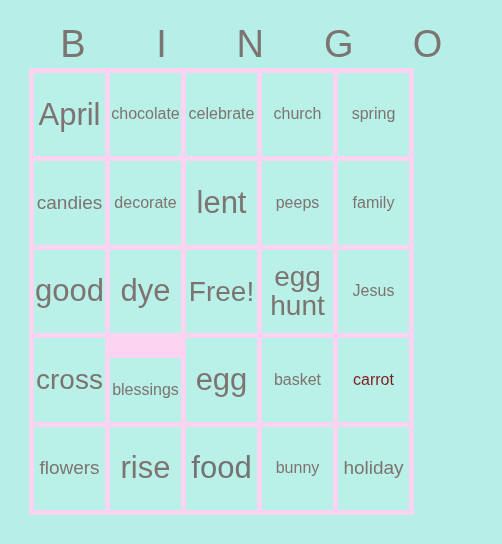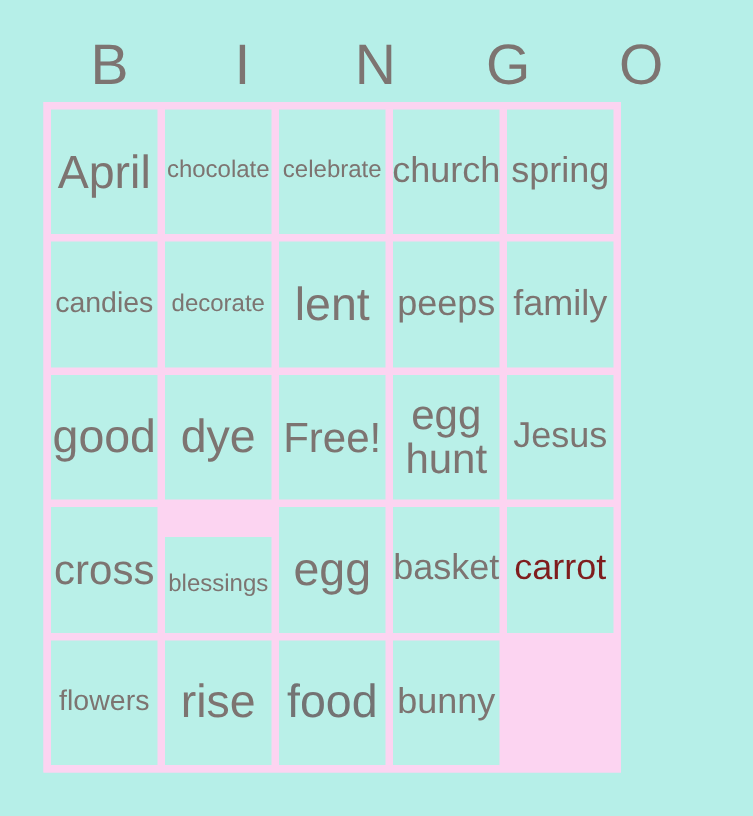--- a/index.html
+++ b/index.html
@@ -70,21 +70,21 @@
   .cell-text {
     color: #7d7471;
     line-height: 1.04;
     font-weight: 400;
     white-space: pre-line;
     display: block;
   }
   
   .sz-xl { font-size: 31px; }
   .sz-lg { font-size: 28px; }
-  .sz-md { font-size: 24px; }
+  .sz-md { font-size: 16px; }
   .sz-sm { font-size: 19px; }
   .sz-xs { font-size: 16px; }
 </style>
 </head>
 <body style="background: rgb(182, 239, 232);">
 
 <div id="card">
 
   <div id="header-row">
     <div class="header-cell" style="color: rgb(125, 116, 113);">B</div>
@@ -166,15 +166,18 @@
       </div>
     <div class="cell" style="background: rgb(185, 240, 232);">
         <span class="cell-text sz-xl" style="color: rgb(125, 116, 113);">rise</span>
       </div>
     <div class="cell" style="background: rgb(185, 240, 232);">
         <span class="cell-text sz-xl" style="color: #737373;">food</span>
       </div>
     <div class="cell" style="background: rgb(185, 240, 232);">
         <span class="cell-text sz-md" style="color: rgb(125, 116, 113);">bunny</span>
       </div>
+    <div class="cell" style="background: rgb(185, 240, 232);">
+        <span class="cell-text sz-sm" style="color: rgb(125, 116, 113);">holiday</span>
+      </div>
   </div>
 
 </div>
 
 </body></html>

